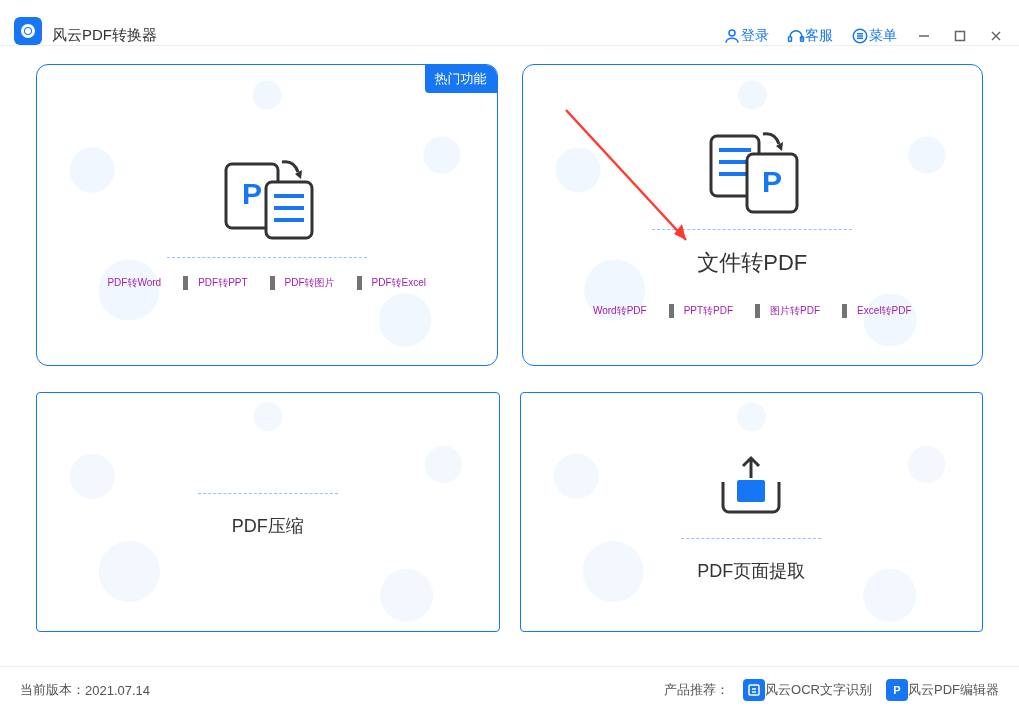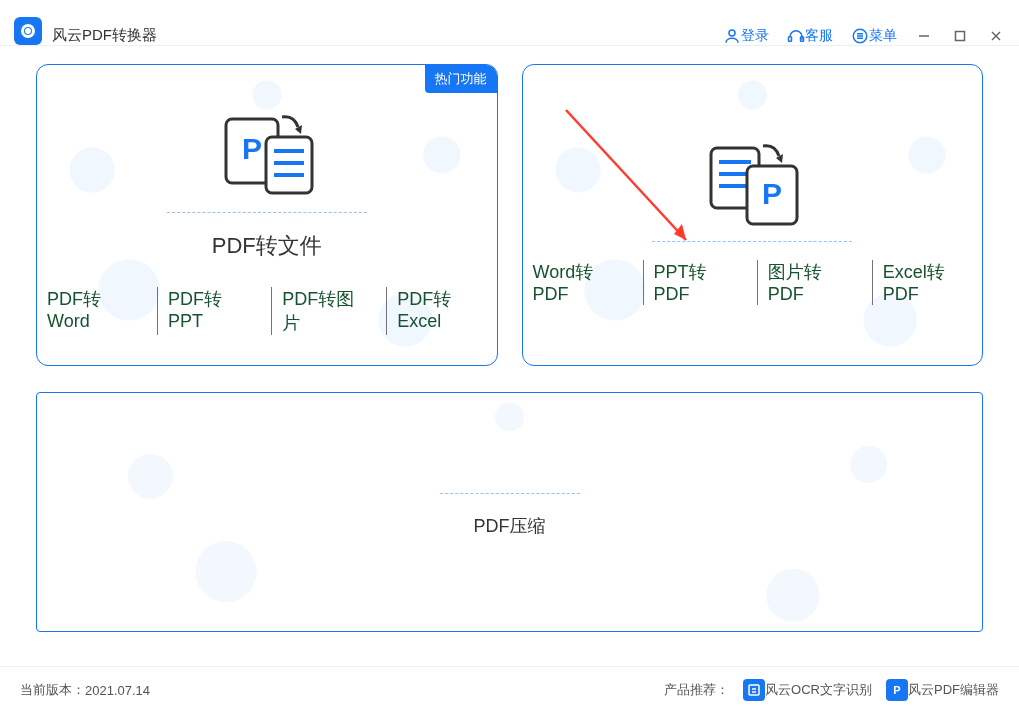--- a/index.html
+++ b/index.html
@@ -109,25 +109,25 @@
   margin: 8px 0 18px;
 }
 .card-title {
   font-size: 22px;
   color: #333;
   margin-bottom: 26px;
 }
 .subtypes {
   display: flex;
   gap: 12px;
-  font-size: 18px;
-  color: #14532d;
+  font-size: 10px;
+  color: #a21caf;
 }
 .subtypes span { padding: 0 10px; }
-.subtypes span + span { border-left: 1px solid #737373; }
+.subtypes span + span { border-left: 5px solid #737373; }
 .row2 {
   display: flex;
   gap: 20px;
   margin-top: 26px;
 }
 .card-small {
   flex: 1;
   height: 240px;
   border: 1.5px solid #1676f3;
   border-radius: 4px;
@@ -245,21 +245,20 @@
             <text x="40" y="50" text-anchor="middle" font-size="30" font-weight="bold" fill="#1676f3">P</text>
             <path d="M70 8 q12 -2 16 10" fill="none" stroke="#333" stroke-width="3"></path>
             <polygon points="83,20 90,16 89,25" fill="#333"></polygon>
             <rect x="54" y="28" width="46" height="56" rx="6" fill="#fff" stroke="#333" stroke-width="3"></rect>
             <line x1="62" y1="42" x2="92" y2="42" stroke="#1676f3" stroke-width="4"></line>
             <line x1="62" y1="54" x2="92" y2="54" stroke="#1676f3" stroke-width="4"></line>
             <line x1="62" y1="66" x2="92" y2="66" stroke="#1676f3" stroke-width="4"></line>
           </svg>
         </div>
         <div class="divider-dash"></div>
-        <div class="card-title">PDF转文件</div>
         <div class="subtypes">
           <span>PDF转Word</span>
           <span>PDF转PPT</span>
           <span>PDF转图片</span>
           <span>PDF转Excel</span>
         </div>
       </div>
     </div>
 
     <div class="card-big">
@@ -271,36 +270,51 @@
             <line x1="22" y1="24" x2="54" y2="24" stroke="#1676f3" stroke-width="4"></line>
             <line x1="22" y1="36" x2="54" y2="36" stroke="#1676f3" stroke-width="4"></line>
             <line x1="22" y1="48" x2="54" y2="48" stroke="#1676f3" stroke-width="4"></line>
             <path d="M66 8 q12 -2 16 10" fill="none" stroke="#333" stroke-width="3"></path>
             <polygon points="79,20 86,16 85,25" fill="#333"></polygon>
             <rect x="50" y="28" width="50" height="58" rx="6" fill="#fff" stroke="#333" stroke-width="3"></rect>
             <text x="75" y="66" text-anchor="middle" font-size="30" font-weight="bold" fill="#1676f3">P</text>
           </svg>
         </div>
         <div class="divider-dash"></div>
+        <div class="card-title">文件转PDF</div>
         <div class="subtypes">
           <span>Word转PDF</span>
           <span>PPT转PDF</span>
           <span>图片转PDF</span>
           <span>Excel转PDF</span>
         </div>
       </div>
     </div>
   </div>
 
   <div class="row2">
     <div class="card-small">
       <div class="card-bg"></div>
       <div class="card-content">
         <div class="divider-dash"></div>
         <div class="card-title">PDF压缩</div>
+      </div>
+    </div>
+    <div class="card-small">
+      <div class="card-bg"></div>
+      <div class="card-content">
+        <div class="icon-area">
+          <svg width="80" height="70" viewBox="0 0 80 70">
+            <path d="M12 30 v24 a6 6 0 0 0 6 6 h44 a6 6 0 0 0 6 -6 v-24" fill="none" stroke="#333" stroke-width="3"></path>
+            <rect x="26" y="28" width="28" height="22" rx="2" fill="#1676f3"></rect>
+            <path d="M40 26 v-18 M32 14 l8 -8 l8 8" fill="none" stroke="#333" stroke-width="3"></path>
+          </svg>
+        </div>
+        <div class="divider-dash"></div>
+        <div class="card-title">PDF页面提取</div>
       </div>
     </div>
   </div>
 </div>
 
 <svg class="arrow-annotation" width="160" height="170">
   <line x1="10" y1="10" x2="130" y2="140" stroke="#ff3b30" stroke-width="2.5"></line>
   <polygon points="130,140 118,134 126,124" fill="#ff3b30"></polygon>
 </svg>
 

